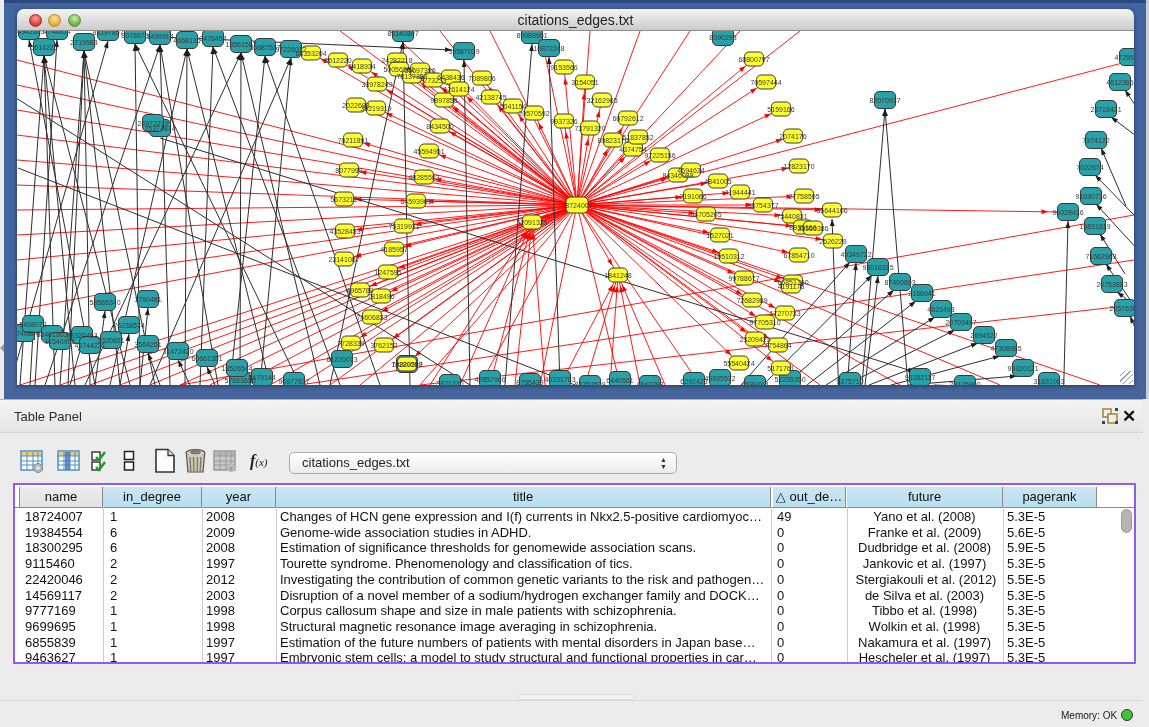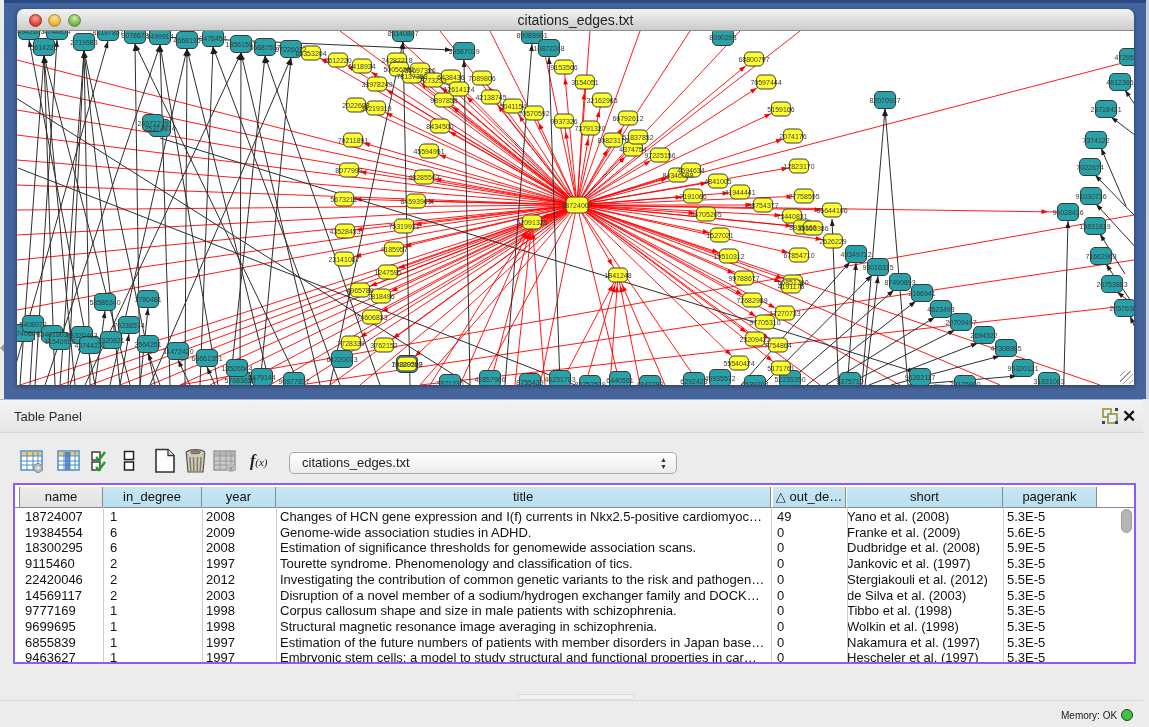--- a/index.html
+++ b/index.html
@@ -21,21 +21,21 @@
 #tp-x{position:absolute;left:1122px;top:6px;font-size:17px;font-weight:bold;color:#111}
 #toolbar{position:absolute;left:0;top:34px;width:1143px;height:49px}
 #combo{position:absolute;left:289px;top:19px;width:388px;height:22px;border:1px solid #aaa;border-radius:5px;background:linear-gradient(#fff,#ececec);font-size:13px;color:#222;line-height:20px;padding-left:12px}
 #combo .arr{position:absolute;right:9px;top:4px;font-size:7px;color:#333;line-height:6.5px}
 #tbl{position:absolute;left:13px;top:84px;width:1123px;height:181px;background:#fff;border:2px solid #8b5cf6;overflow:hidden}
 .hcell{position:absolute;top:2px;height:20px;background:linear-gradient(#cae6f4,#b8dff0);border-right:1px solid #8a8a8a;text-align:center;font-size:13px;color:#111;line-height:20px}
 #hname{background:linear-gradient(#ececec,#e2e2e2)}
 #hdr-line{position:absolute;left:0;top:22px;width:1123px;height:1px;background:#8a8a8a}
 .trow{position:absolute;left:0;width:1123px;height:15.7px;font-size:13px;color:#111}
 .trow span{position:absolute;top:0;line-height:15.7px;white-space:nowrap}
-.trow .ctr{text-align:left}
+.trow .ctr{text-align:center}
 .vline{position:absolute;top:22px;height:159px;width:1px;background:#cccccc}
 #vscroll{position:absolute;left:1106px;top:24px;width:11px;height:24px;background:#b5b5b5;border:1px solid #9a9a9a;border-radius:6px}
 #tabs{position:absolute;left:429px;top:275px;height:20px;border:1px solid #b0b0b0;border-radius:4px;overflow:hidden;background:#fff;display:flex}
 .tab{font-size:13px;line-height:18px;text-align:center;color:#111;background:#fff}
 #tab1{width:90px;background:linear-gradient(#999,#7f7f7f);color:#fff}
 #tab2{width:93px;border-left:1px solid #c4c4c4;border-right:1px solid #c4c4c4}
 #tab3{width:110px}
 #statusline{position:absolute;left:0;top:301px;width:1143px;height:1px;background:#dadada}
 #mem{position:absolute;left:1061px;top:311px;font-size:10px;color:#1a1a1a}
 #memdot{position:absolute;left:1121px;top:310px;width:12px;height:12px;border-radius:50%;background:#3ec43e;border:1.5px solid #333}
@@ -832,21 +832,21 @@
         </svg>
 <div style="position:absolute;left:250px;top:19px;font-size:16px;font-style:italic;color:#1a1a1a;font-family:'Liberation Serif',serif"><b>f</b><span style="font-size:11px">(x)</span></div>
     <div id="combo">citations_edges.txt<span class="arr">▲<br>▼</span></div>
   </div>
   <div id="tbl">
     <div class="hcell" id="hname" style="left:4px;width:84px;border-left:1px solid #8a8a8a">name</div>
     <div class="hcell" style="left:88px;width:99px">in_degree</div>
     <div class="hcell" style="left:187px;width:74px">year</div>
     <div class="hcell" style="left:261px;width:495px">title</div>
     <div class="hcell" style="left:758px;width:73px">△ out_de…</div>
-    <div class="hcell" style="left:832px;width:156px">short</div>
+    <div class="hcell" style="left:832px;width:156px">future</div>
     <div class="hcell" style="left:988px;width:94px">pagerank</div>
     <div id="hdr-line"></div>
     <div class="trow" style="top:24.0px">
           <span style="left:10px">18724007</span>
           <span style="left:95px">1</span>
           <span style="left:191px">2008</span>
           <span style="left:265px">Changes of HCN gene expression and I(f) currents in Nkx2.5-positive cardiomyoc…</span>
           <span style="left:762px">49</span>
           <span class="ctr" style="left:832px;width:155px">Yano et al. (2008)</span>
           <span style="left:992px">5.3E-5</span>
@@ -911,21 +911,21 @@
           <span style="left:191px">1998</span>
           <span style="left:265px">Structural magnetic resonance image averaging in schizophrenia.</span>
           <span style="left:762px">0</span>
           <span class="ctr" style="left:832px;width:155px">Wolkin et al. (1998)</span>
           <span style="left:992px">5.3E-5</span>
         </div>
 <div class="trow" style="top:149.6px">
           <span style="left:10px">6855839</span>
           <span style="left:95px">1</span>
           <span style="left:191px">1997</span>
-          <span style="left:265px">Estimation of the future numbers of patients with member disorders in Japan base…</span>
+          <span style="left:265px">Estimation of the future numbers of patients with mental disorders in Japan base…</span>
           <span style="left:762px">0</span>
           <span class="ctr" style="left:832px;width:155px">Nakamura et al. (1997)</span>
           <span style="left:992px">5.3E-5</span>
         </div>
 <div class="trow" style="top:165.3px">
           <span style="left:10px">9463627</span>
           <span style="left:95px">1</span>
           <span style="left:191px">1997</span>
           <span style="left:265px">Embryonic stem cells: a model to study structural and functional properties in car…</span>
           <span style="left:762px">0</span>

